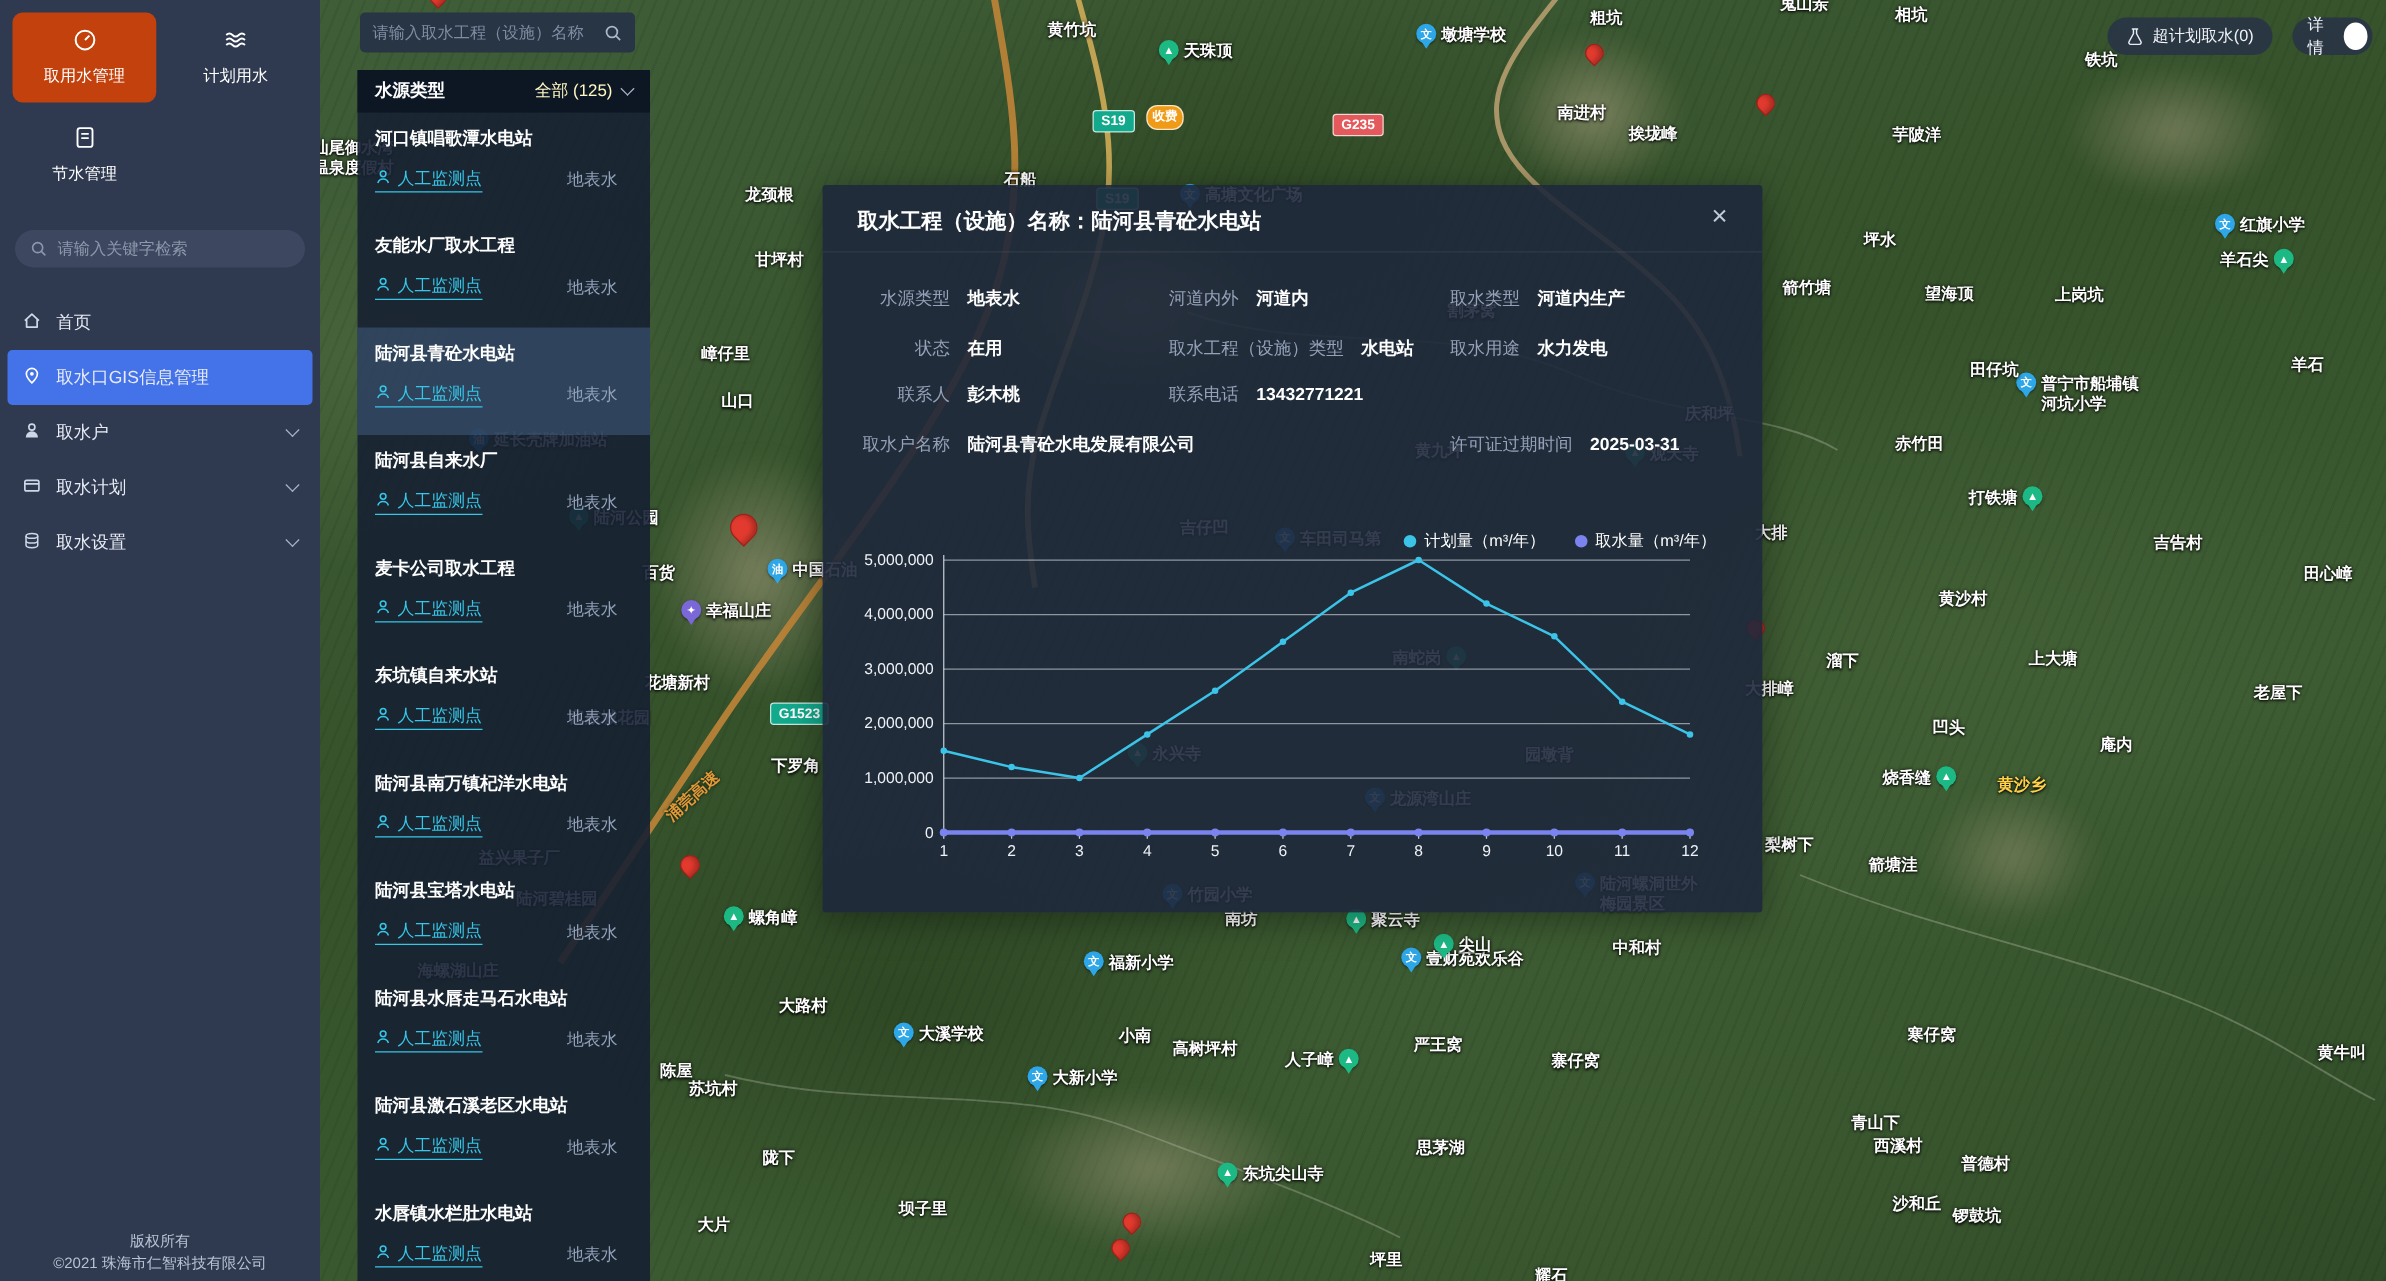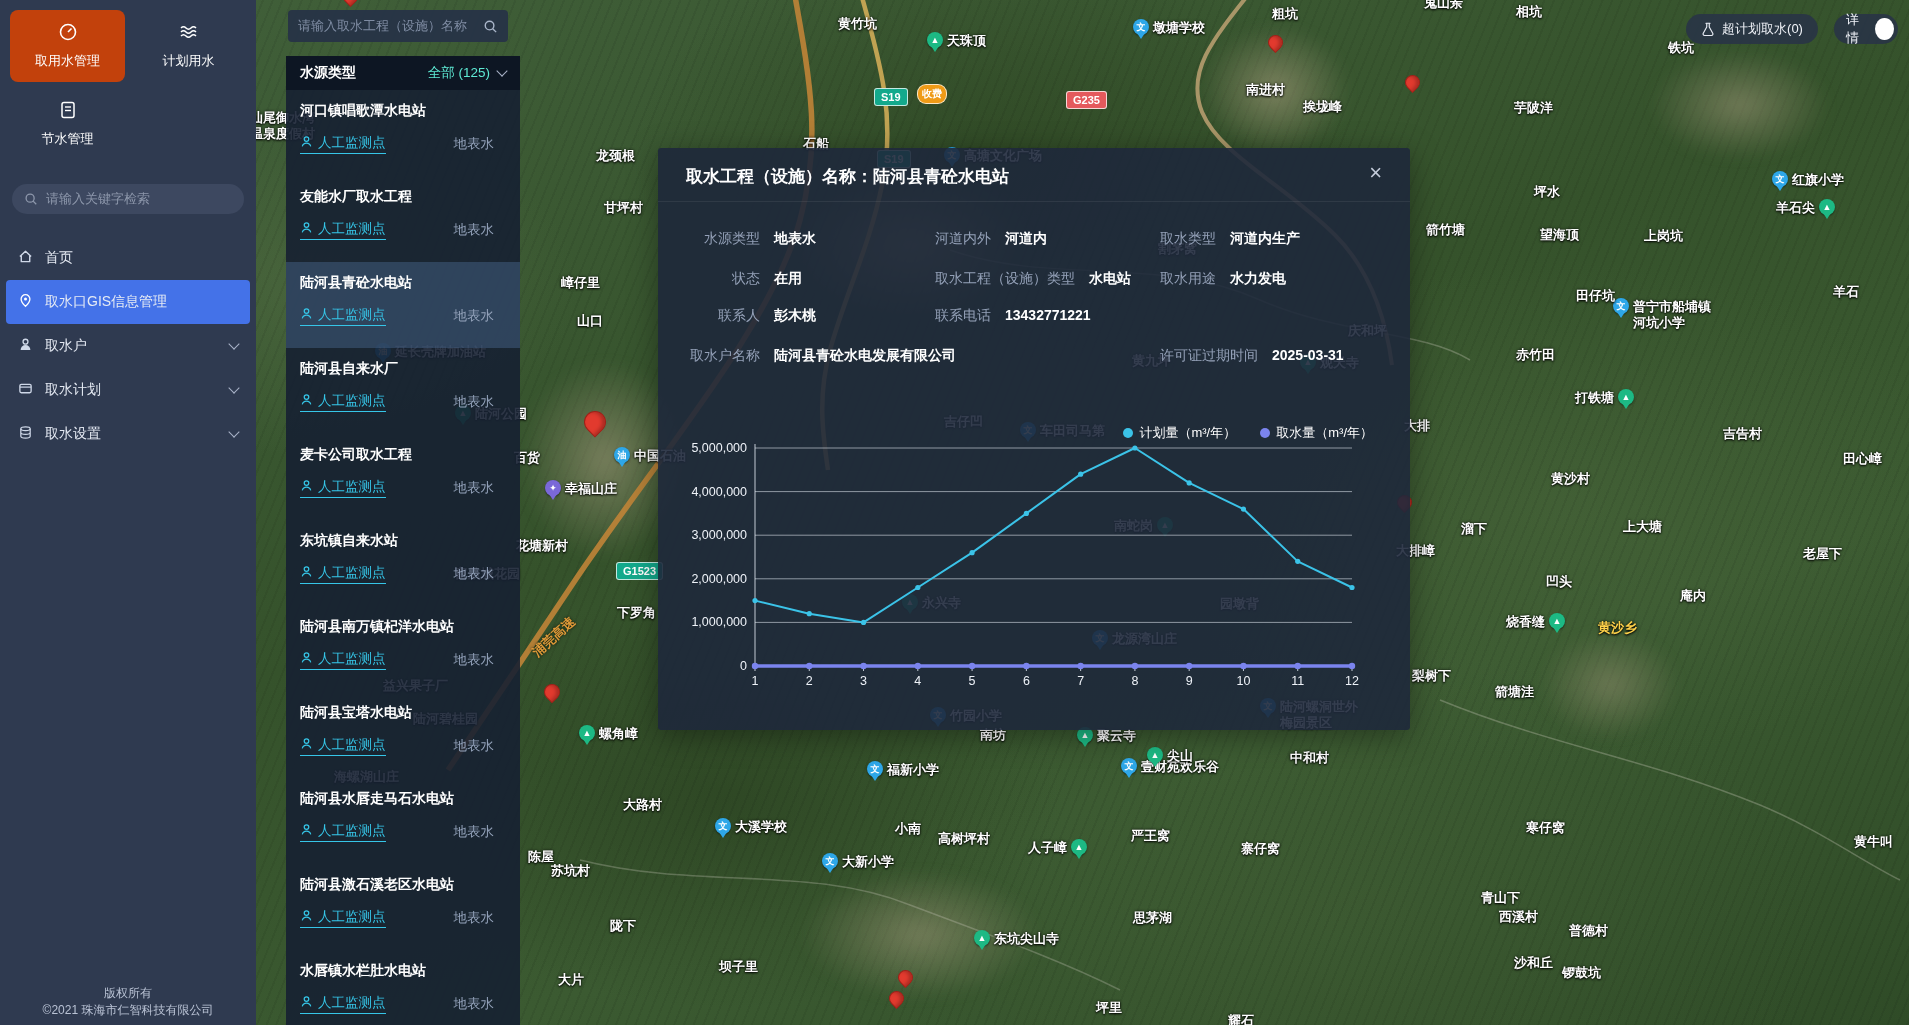--- a/index.html
+++ b/index.html
@@ -64,21 +64,21 @@
   #panel-search{position:absolute;left:288px;top:10px;width:220px;height:32px;z-index:30;
     background:rgba(38,50,70,.92);border-radius:4px;display:flex;align-items:center;
     padding:0 10px;color:#7f8ca3;font-size:13px;}
   #panel-search .ph{flex:1;}
   #list-panel{position:absolute;left:286px;top:56px;width:234px;height:969px;z-index:30;
     background:rgba(22,32,50,.9);}
   .filter-bar{height:34px;background:rgba(12,20,33,.85);display:flex;align-items:center;
     padding:0 14px;color:#fff;}
   .filter-bar .f-label{font-size:14px;font-weight:700;}
   .filter-bar .grow{flex:1;}
-  .filter-bar .f-val{font-size:13.5px;color:#5eead4;margin-right:8px;}
+  .filter-bar .f-val{font-size:13.5px;color:#fef9c3;margin-right:8px;}
   .station{height:86px;padding:12px 14px 0;cursor:pointer;}
   .station.selected{background:rgba(66,92,128,.55);}
   .station .s-name{color:#fff;font-size:14px;font-weight:700;white-space:nowrap;}
   .station .s-row{margin-top:14px;display:flex;align-items:center;}
   .station .s-mon{color:#36c6e8;font-size:13.5px;display:flex;align-items:center;gap:5px;
     border-bottom:1px solid #36c6e8;padding-bottom:1px;}
   .station .grow{flex:1;}
   .station .s-src{color:#93a2ba;font-size:13.5px;margin-right:12px;}
 
   
@@ -242,21 +242,21 @@
       </div>
     <div id="map-labels">
         <div class="map-label" style="left: 838px; top: 16px;">黄竹坑</div>
         <div class="map-label" style="left: 1516px; top: 4px;">相坑</div>
         <div class="map-label" style="left: 1272px; top: 6px;">粗坑</div>
         <div class="map-label" style="left: 1424px; top: -5px;">鬼山岽</div>
         <div class="map-label" style="left: 1246px; top: 82px;">南进村</div>
         <div class="map-label" style="left: 1303px; top: 99px;">挨垅峰</div>
         <div class="map-label" style="left: 1514px; top: 100px;">芋陂洋</div>
         <div class="map-label" style="left: 1668px; top: 40px;">铁坑</div>
-        <div class="map-label" style="left: 1534px; top: 184px;">坪水</div>
+        <div class="map-label" style="left: 1491px; top: 184px;">坪水</div>
         <div class="map-label" style="left: 1426px; top: 222px;">箭竹塘</div>
         <div class="map-label" style="left: 1540px; top: 227px;">望海顶</div>
         <div class="map-label" style="left: 1644px; top: 228px;">上岗坑</div>
         <div class="map-label" style="left: 1833px; top: 284px;">羊石</div>
         <div class="map-label" style="left: 1576px; top: 288px;">田仔坑</div>
         <div class="map-label" style="left: 1516px; top: 347px;">赤竹田</div>
         <div class="map-label" style="left: 1723px; top: 426px;">吉告村</div>
         <div class="map-label" style="left: 1843px; top: 451px;">田心嶂</div>
         <div class="map-label" style="left: 1551px; top: 471px;">黄沙村</div>
         <div class="map-label" style="left: 1461px; top: 521px;">溜下</div>

